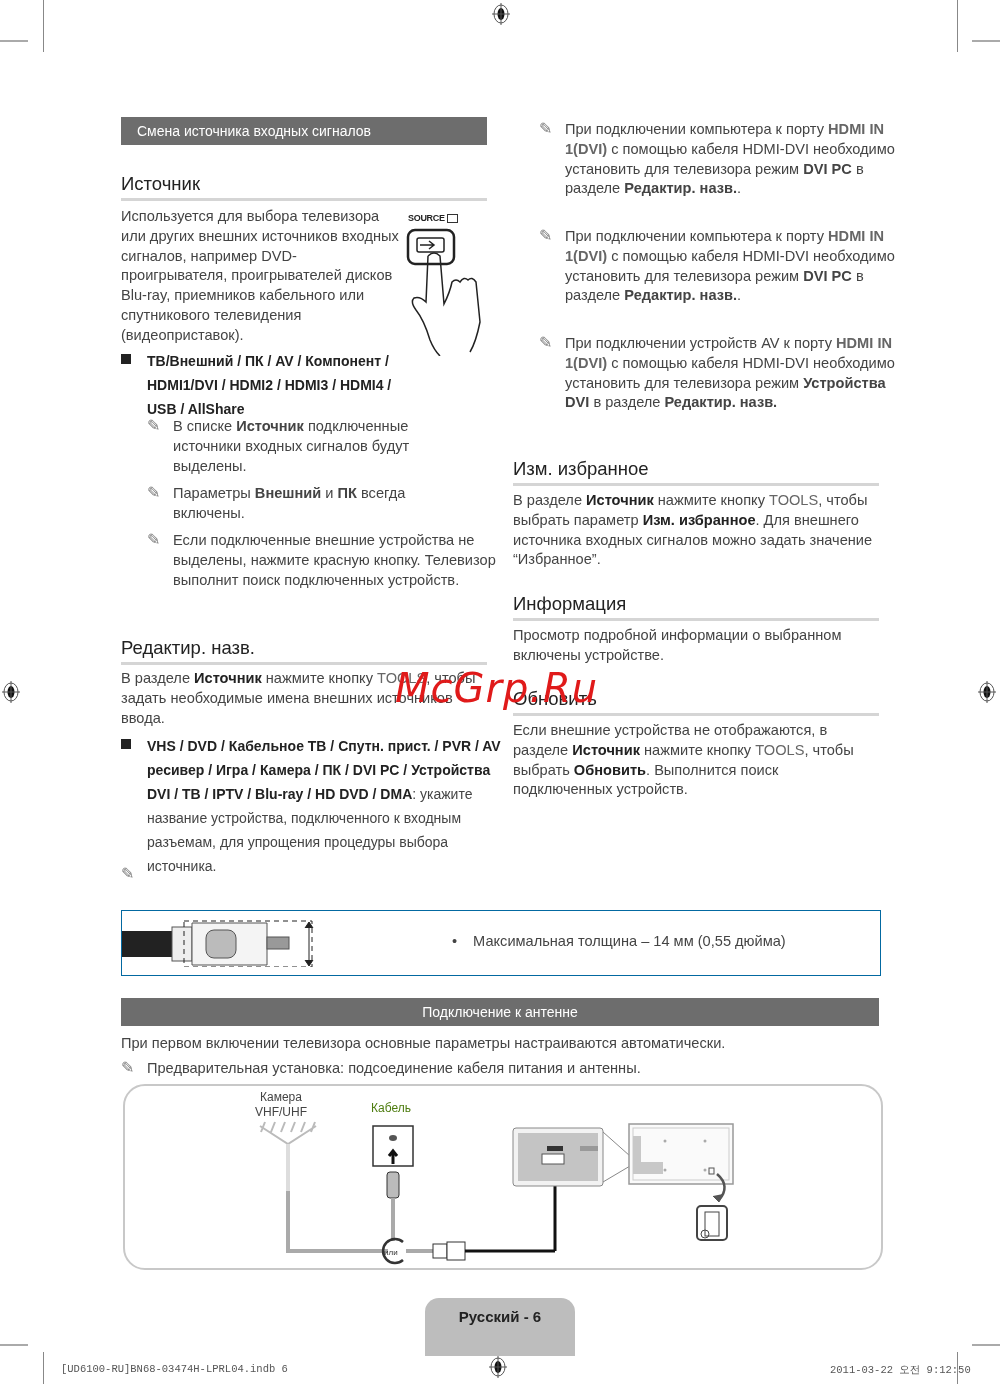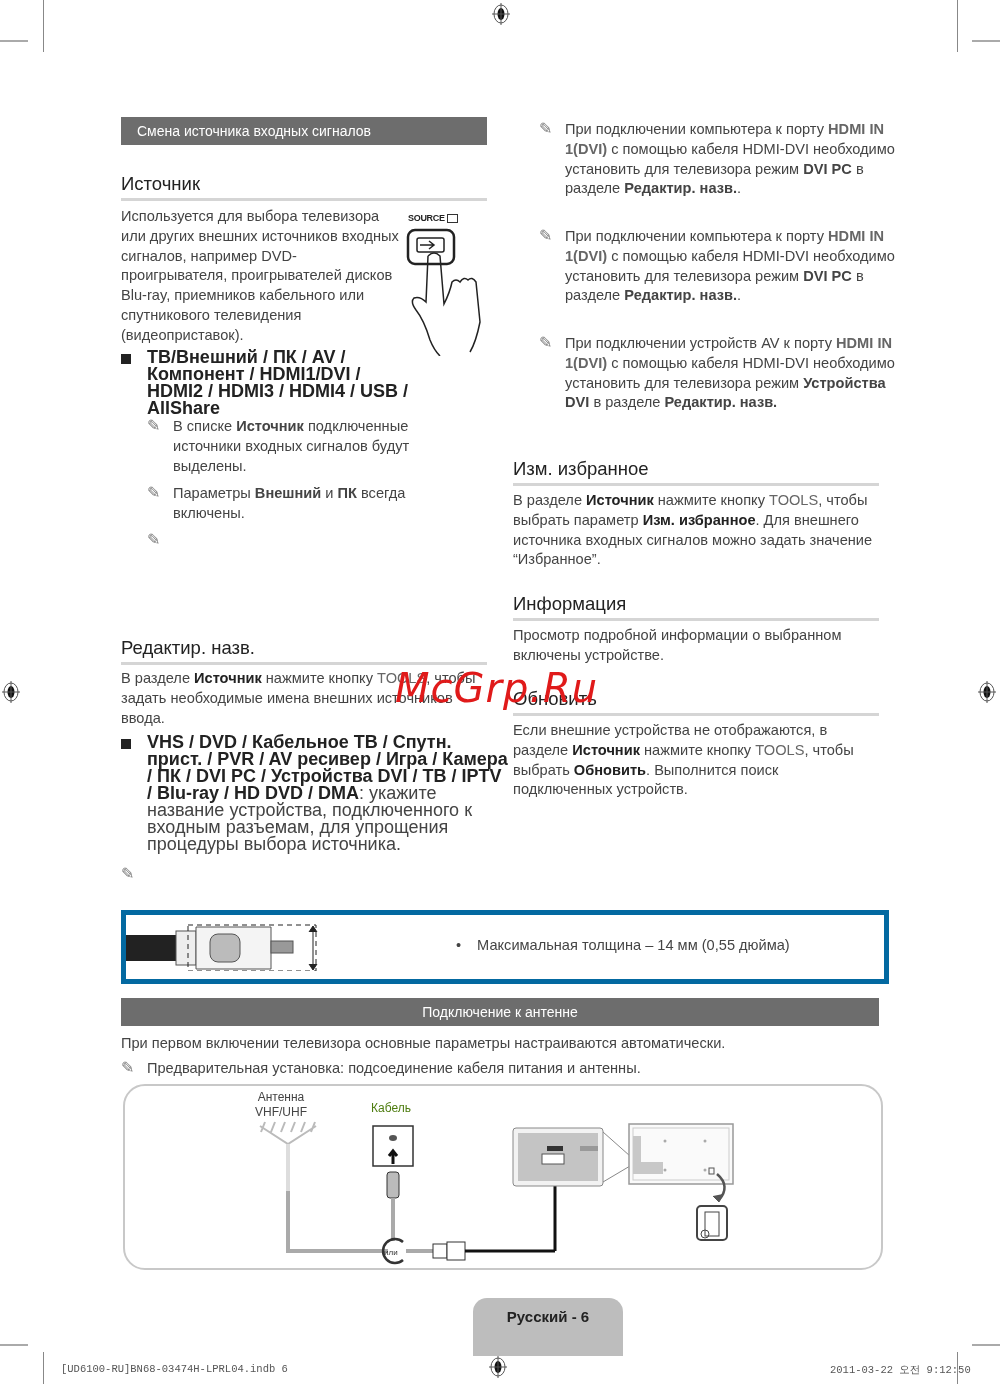--- a/index.html
+++ b/index.html
@@ -11,29 +11,29 @@
   .reg { position:absolute; width:22px; height:22px; }
   .bar-title { position:absolute; background:#6d6d6d; color:#fff; font-size:14px;
                line-height:28px; height:28px; }
   .h2 { position:absolute; font-size:18.5px; color:#222; border-bottom:3px solid #d5d5d5;
         padding-bottom:2px; line-height:24px; }
   .p { position:absolute; font-size:14.6px; line-height:19.8px; color:#444; }
   .p b { color:#222; }
   .gry { color:#666; font-weight:bold; }
   .note { position:absolute; font-size:14.6px; line-height:19.8px; color:#444; padding-left:26px; }
   .note .pen { position:absolute; left:0; top:-1px; font-size:16px; color:#777; }
-  .bullet { position:absolute; font-size:18px; line-height:17px; color:#222; font-weight:bold; padding-left:26px; }
+  .bullet { position:absolute; font-size:14px; line-height:24px; color:#222; font-weight:bold; padding-left:26px; }
   .bullet .sq { position:absolute; left:0; top:5px; width:10px; height:10px; background:#222; }
   .bullet .norm { font-weight:normal; color:#444; }
   .watermark { position:absolute; color:#e01a1a; font-size:40px; font-style:italic; letter-spacing:1px;
                font-family:"DejaVu Sans", sans-serif; }
-  .cablebox { position:absolute; border:5px solid #0369a1; }
+  .cablebox { position:absolute; border:1px solid #0369a1; }
   .diagram { position:absolute; border:2px solid #c8c8c8; border-radius:22px; }
   .footer-tab { position:absolute; background:#bdbdbd; border-radius:14px 14px 0 0; text-align:center;
-                font-weight:bold; font-size:15px; color:#222;margin-left:48px; }
+                font-weight:bold; font-size:15px; color:#222; }
   .footer-txt { position:absolute; font-size:10.5px; color:#555; font-family:"Liberation Mono", monospace; }
 </style>
 </head>
 <body>
 
 <div class="crop-v" style="left:43px;top:0;height:52px;"></div>
 <div class="crop-v" style="left:957px;top:0;height:52px;"></div>
 <div class="crop-h" style="left:0;top:40px;width:28px;"></div>
 <div class="crop-h" style="left:972px;top:40px;width:28px;"></div>
 <div class="crop-h" style="left:0;top:1344px;width:28px;"></div>
@@ -88,20 +88,21 @@
 <div class="note" style="left:147px;top:417px;width:300px;">
   <span class="pen">✎</span>
   <span>В списке </span><b>Источник</b><span> подключенные источники входных сигналов будут выделены.</span>
 </div>
 <div class="note" style="left:147px;top:484px;width:300px;">
   <span class="pen">✎</span>
   <span>Параметры </span><b>Внешний</b><span> и </span><b>ПК</b><span> всегда включены.</span>
 </div>
 <div class="note" style="left:147px;top:531px;width:340px;">
   <span class="pen">✎</span>
+  <span>Если подключенные внешние устройства не выделены, нажмите красную кнопку. Телевизор выполнит поиск подключенных устройств.</span>
 </div>
 
 <div class="h2" style="left:121px;top:636px;width:366px;">Редактир. назв.</div>
 <div class="p" style="left:121px;top:669px;width:366px;">
   <span>В разделе </span><b>Источник</b><span> нажмите кнопку </span><span style="color:#666">TOOLS</span><span>, чтобы задать необходимые имена внешних источников ввода.</span>
 </div>
 <div class="bullet" style="left:121px;top:734px;width:362px;">
   <span class="sq"></span><span>VHS / DVD / Кабельное ТВ / Спутн. прист. / PVR / AV ресивер / Игра / Камера / ПК / DVI PC / Устройства DVI / ТВ / IPTV / Blu-ray / HD DVD / DMA</span><span class="norm">: укажите название устройства, подключенного к входным разъемам, для упрощения процедуры выбора источника.</span>
 </div>
 
@@ -155,21 +156,21 @@
 
 <div class="bar-title" style="left:121px;top:998px;width:758px;text-align:center;">Подключение к антенне</div>
 <div class="p" style="left:121px;top:1034px;width:760px;">При первом включении телевизора основные параметры настраиваются автоматически.</div>
 <div class="note" style="left:121px;top:1059px;width:760px;">
   <span class="pen">✎</span>
   <span>Предварительная установка: подсоединение кабеля питания и антенны.</span>
 </div>
 
 <div class="diagram" style="left:123px;top:1084px;width:756px;height:182px;">
   <div class="abs" style="left:130px;top:4px;font-size:12px;color:#444;text-align:center;line-height:15px;">
-    <div>Антенна</div>
+    <div>Камера</div>
       <div>VHF/UHF</div>
   </div>
   <div class="abs" style="left:246px;top:15px;font-size:12px;color:#4d7c0f;">Кабель</div>
   <svg class="abs" style="left:0;top:0;" width="756" height="182" viewBox="0 0 756 182">
 
     <path d="M135 40 l28 18 l28 -18 M140 36 l-4 10 M150 36 l-4 10 M160 36 l-4 10 M170 36 l-4 10 M180 36 l-4 10 M190 36 l-4 10" stroke="#bbb" fill="none" stroke-width="2"></path>
     <line x1="163" y1="58" x2="163" y2="105" stroke="#ddd" stroke-width="4"></line>
     <path d="M163 105 v60 h100" stroke="#aaa" fill="none" stroke-width="4"></path>
 
     <rect x="248" y="40" width="40" height="40" fill="#fff" stroke="#333" stroke-width="1.5"></rect>

